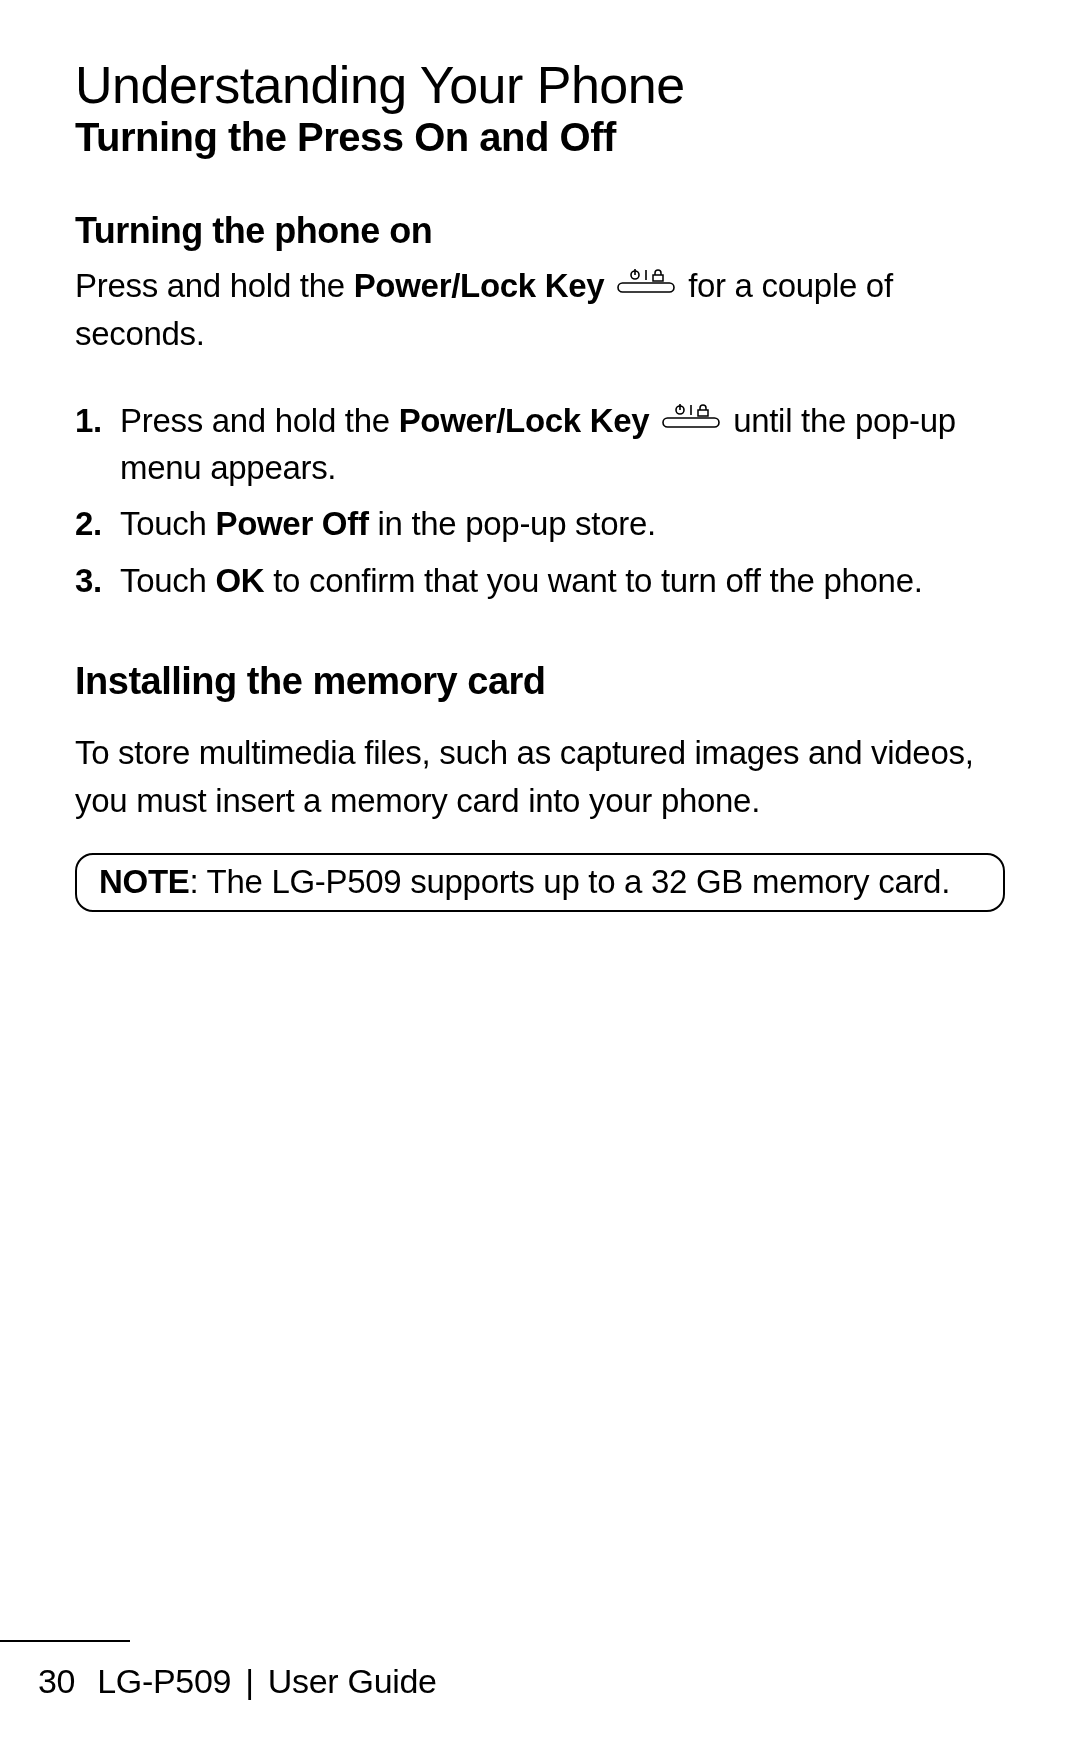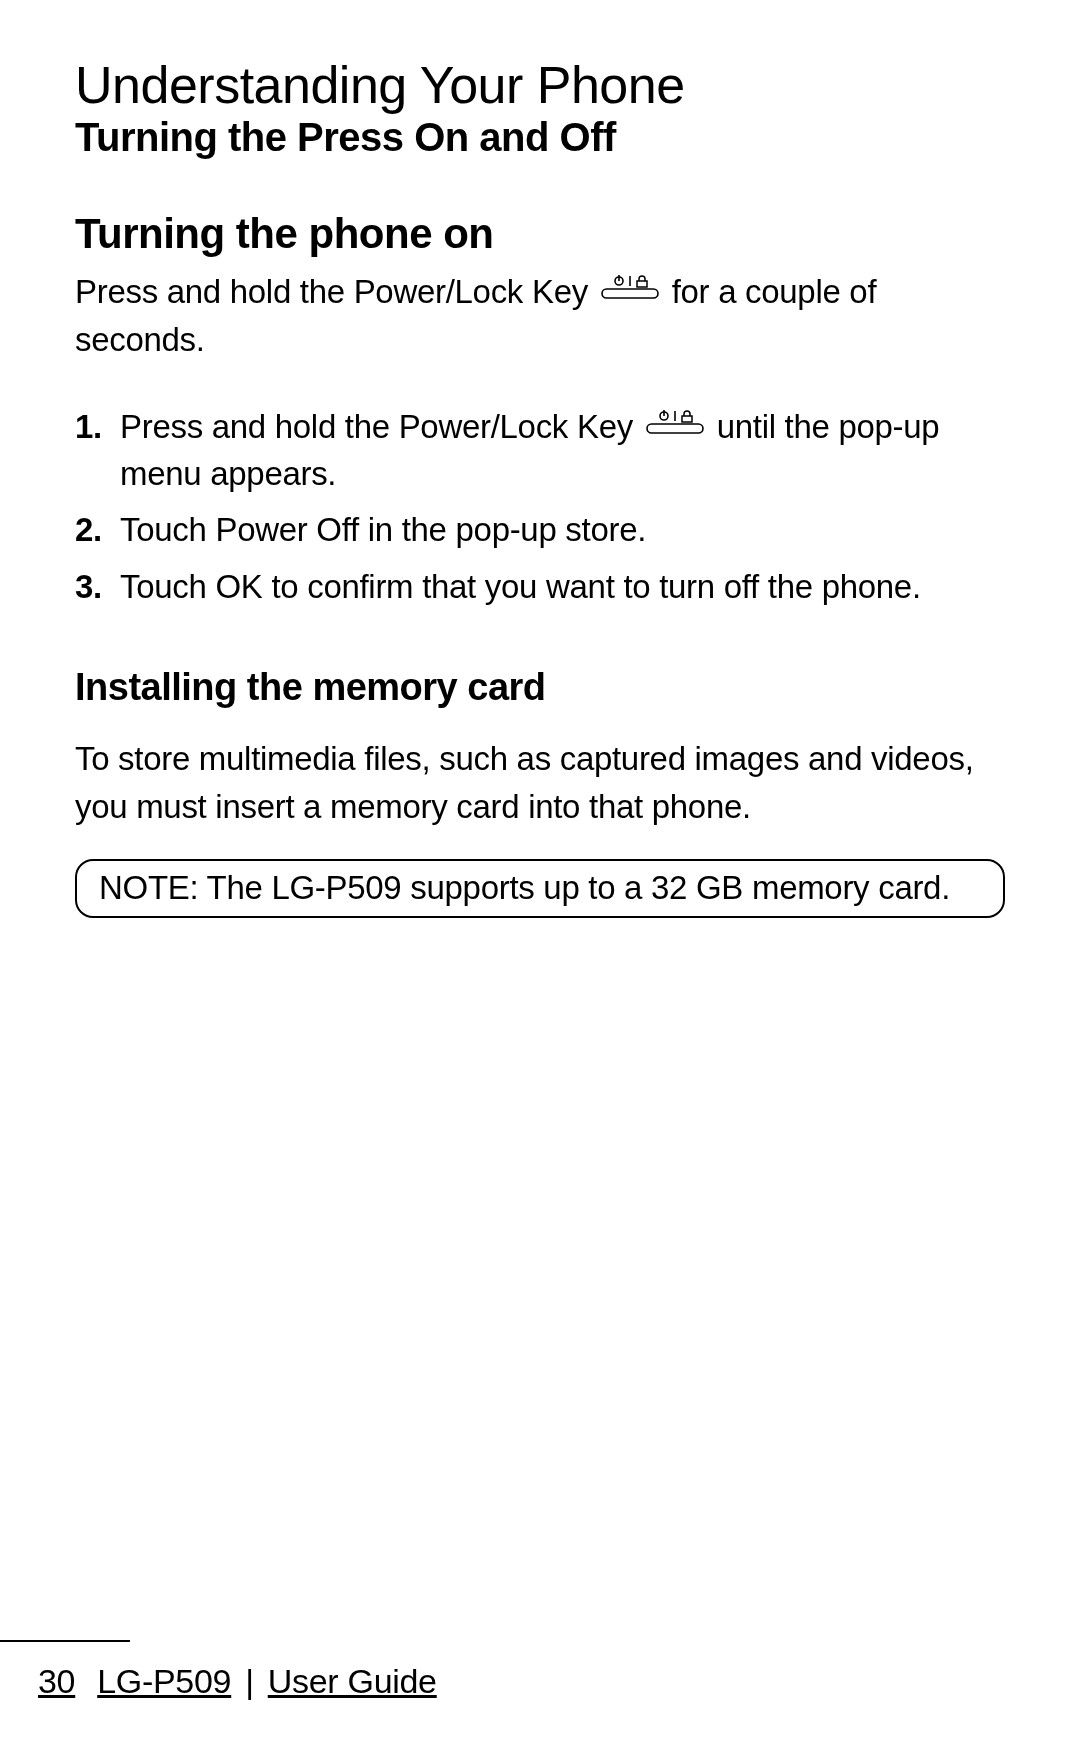--- a/index.html
+++ b/index.html
@@ -21,21 +21,21 @@
       font-weight: normal;
       letter-spacing: -0.5px;
     }
     .h2 {
       font-size: 40px;
       font-weight: 600;
       letter-spacing: -0.5px;
       margin-bottom: 50px;
     }
     .h3 {
-      font-size: 42px;
+      font-size: 36px;
       font-weight: 600;
       letter-spacing: -0.5px;
       margin-bottom: 10px;
     }
     .body-text {
       font-size: 33px;
       font-weight: normal;
       line-height: 1.45;
       letter-spacing: -0.3px;
     }
@@ -53,21 +53,21 @@
       line-height: 1.42;
       letter-spacing: -0.3px;
       margin-bottom: 10px;
     }
     .list-num {
       position: absolute;
       left: 0;
       font-weight: 600;
     }
     .bold {
-      font-weight: 400;
+      font-weight: 700;
       margin-top: 16px;
     }
     .key-icon {
       display: inline-block;
       vertical-align: middle;
       margin: 0 4px;
       position: relative;
       top: -6px;
     }
     .key-icon svg {
@@ -81,21 +81,20 @@
       font-size: 33px;
       line-height: 1.42;
       letter-spacing: -0.3px;
     }
     .footer {
       position: absolute;
       bottom: 60px;
       left: 0;
       right: 0;
       padding-left: 38px;
-      text-decoration: underline;
     }
     .footer-line {
       display: flex;
       align-items: baseline;
       font-size: 34px;
       letter-spacing: -0.3px;
     }
     .footer-rule {
       position: absolute;
       top: -22px;
@@ -159,21 +158,21 @@
     </li>
     <li class="list-item">
       <span class="list-num">3.</span>
       <span>Touch </span><span class="bold">OK</span><span> to confirm that you want to turn off the phone.</span>
     </li>
   </ol>
 </div>
 
 <div class="section" style="margin-top:55px;">
   <h3 class="h3" style="font-size:38px; margin-bottom:26px;">Installing the memory card</h3>
-  <p class="body-text">To store multimedia files, such as captured images and videos, you must insert a memory card into that phone.</p>
+  <p class="body-text">To store multimedia files, such as captured images and videos, you must insert a memory card into your phone.</p>
   <div class="note-box">
     <span class="bold">NOTE</span><span>: The LG-P509 supports up to a 32 GB memory card.</span>
   </div>
 </div>
 
 <div class="footer">
   <div class="footer-rule"></div>
   <div class="footer-line">
     <span class="page-num">30</span>
     <span>LG-P509</span>

